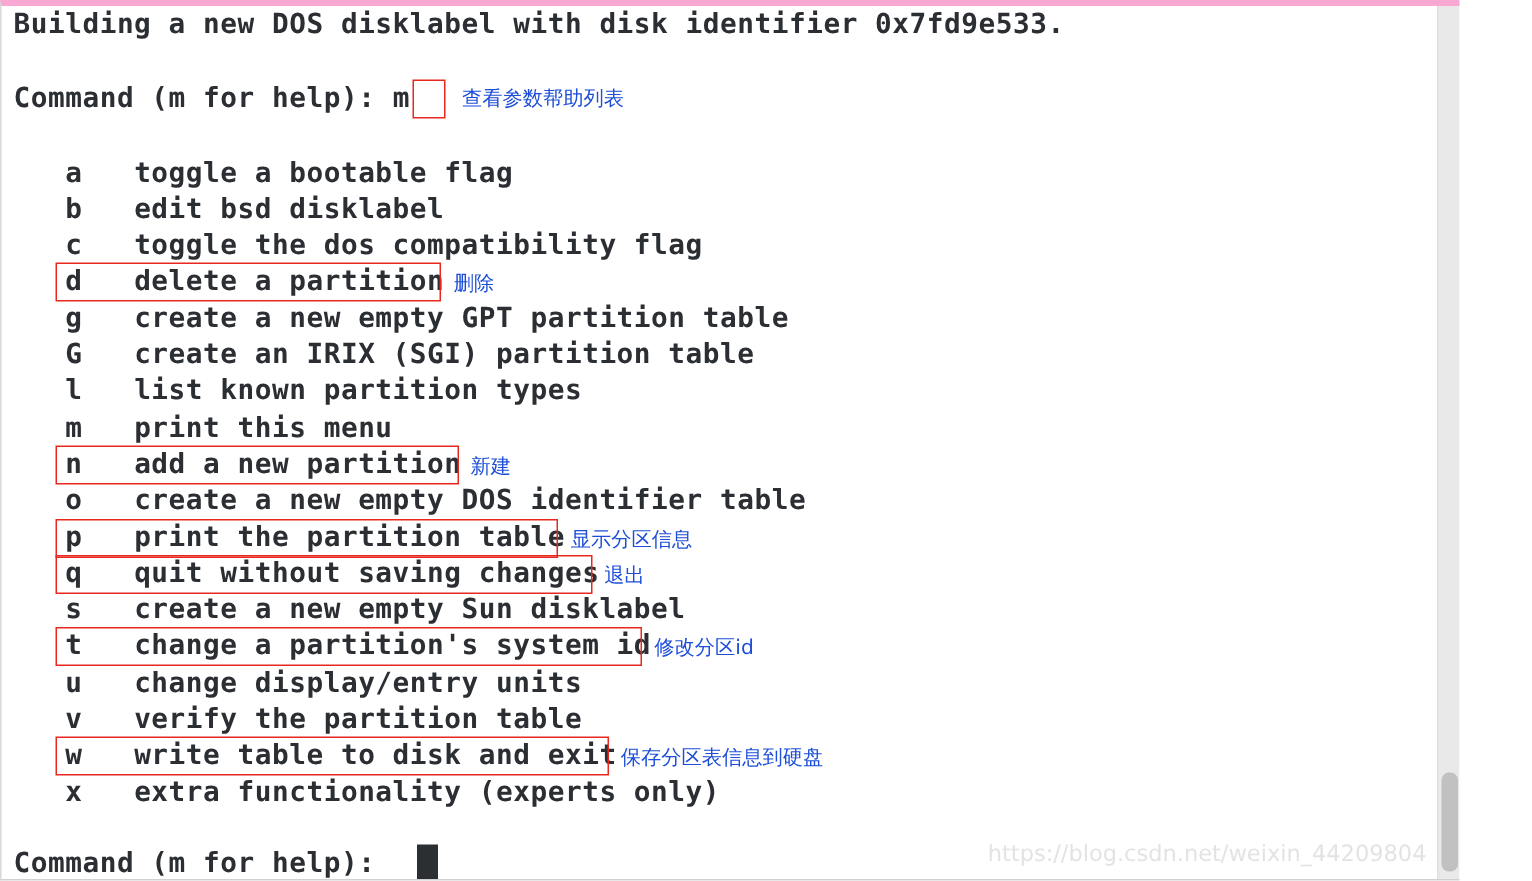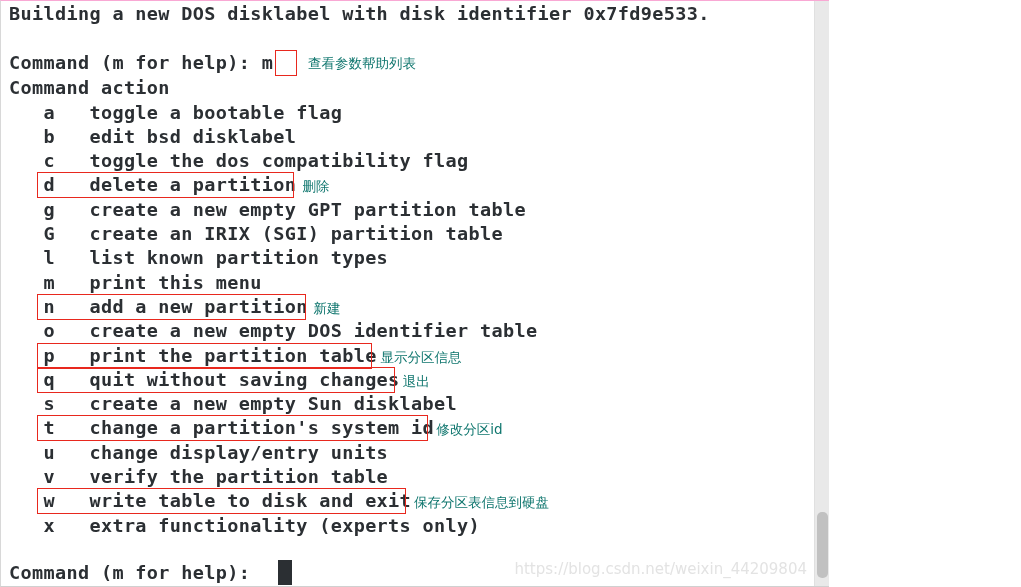--- a/index.html
+++ b/index.html
@@ -9,26 +9,26 @@
   }
   body {
     width: 1021px;
     height: 587px;
     overflow: hidden;
     font-family: "DejaVu Sans Mono", "Liberation Mono", monospace;
   }
 
   #screen {
     position: relative;
-    width: 829px;
+    width: 973px;
     height: 587px;
     background: #ffffff;
     box-sizing: border-box;
     border-left: 1px solid #d8d8d8;
-    border-top: 1px solid #f9a8d4;
+    border-top: 4px solid #f9a8d4;
     border-bottom: 1px solid #d0d0d0;
     overflow: hidden;
   }
 
   
   #terminal {
     position: absolute;
     left: 0;
     top: 0;
     width: 1000px;
@@ -70,21 +70,21 @@
   .redbox {
     position: absolute;
     border: 1.6px solid #e8281e;
     box-sizing: border-box;
     pointer-events: none;
   }
 
   
   .annot {
     position: absolute;
-    color: #0f766e;
+    color: #1d4ed8;
     font-family: "DejaVu Sans", "Liberation Sans", sans-serif;
     font-size: 13.5px;
     line-height: 15px;
     white-space: pre;
     font-weight: 400;
   }
 
   
   #cursor {
     position: absolute;
@@ -129,21 +129,20 @@
 <body>
 
 <div id="screen">
 
   <div id="terminal">
 
     <div class="line" style="top:3px;">Building a new DOS disklabel with disk identifier 0x7fd9e533.</div>
 
     <div class="line cmdline" style="top:52px;"><span>Command (m for help): </span><span>m</span></div>
 
-    <div class="line" style="top:77px;">Command action</div>
 
     <div id="cmdrows">
         <div class="cmdrow" style="top: 101.5px;"><span class="key">   a</span><span class="desc">   toggle a bootable flag</span></div>
         <div class="cmdrow" style="top: 125.8px;"><span class="key">   b</span><span class="desc">   edit bsd disklabel</span></div>
         <div class="cmdrow" style="top: 150.1px;"><span class="key">   c</span><span class="desc">   toggle the dos compatibility flag</span></div>
         <div class="cmdrow" style="top: 174.4px;"><span class="key">   d</span><span class="desc">   delete a partition</span></div>
         <div class="cmdrow" style="top: 198.7px;"><span class="key">   g</span><span class="desc">   create a new empty GPT partition table</span></div>
         <div class="cmdrow" style="top: 223px;"><span class="key">   G</span><span class="desc">   create an IRIX (SGI) partition table</span></div>
         <div class="cmdrow" style="top: 247.3px;"><span class="key">   l</span><span class="desc">   list known partition types</span></div>
         <div class="cmdrow" style="top: 271.6px;"><span class="key">   m</span><span class="desc">   print this menu</span></div>

